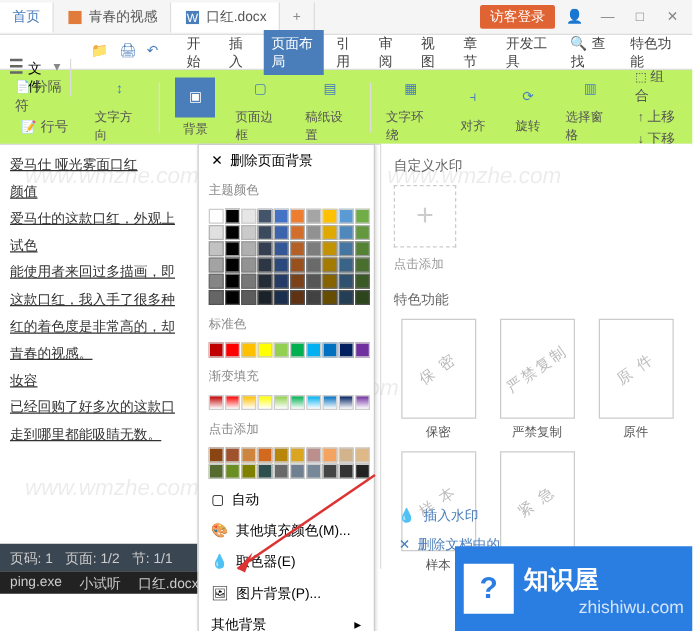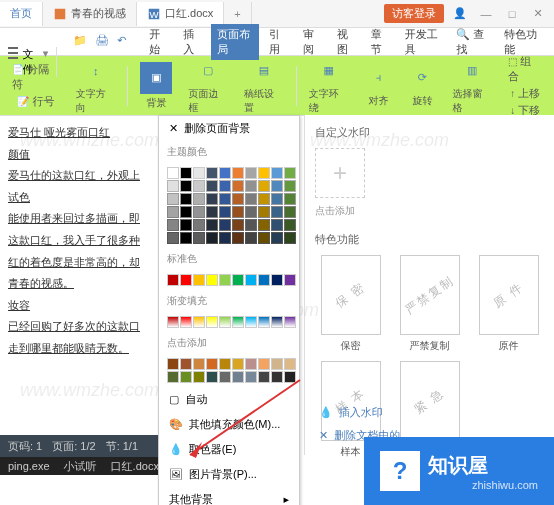--- a/index.html
+++ b/index.html
@@ -42,21 +42,21 @@
 .wm-text{transform:rotate(-35deg);color:#bbb;font-size:12px;letter-spacing:2px;}
 .wm-label{font-size:10px;color:#555;}
 .side-btns{position:absolute;bottom:8px;left:10px;right:10px;}
 .side-btn{display:flex;align-items:center;gap:6px;padding:4px;color:#4a7ebb;}
 .statusbar{position:absolute;bottom:48px;left:0;width:158px;height:22px;background:#3a4652;color:#ccc;display:flex;align-items:center;padding:0 8px;gap:10px;font-size:10px;}
 .taskbar{position:absolute;bottom:30px;left:0;width:250px;height:18px;background:#222;color:#ccc;display:flex;align-items:center;padding:0 8px;gap:14px;font-size:10px;}
 .brand{position:absolute;right:0;bottom:0;width:190px;height:68px;background:#2a7de1;display:flex;align-items:center;justify-content:center;gap:8px;z-index:20;}
 .brand-icon{width:40px;height:40px;background:#fff;display:flex;align-items:center;justify-content:center;color:#2a7de1;font-size:24px;font-weight:bold;}
 .brand-text{color:#fff;}
 .brand-title{font-size:20px;font-weight:bold;}
-.brand-sub{font-size:11px;opacity:0.8;margin-left:44px;}
+.brand-sub{font-size:14px;opacity:0.8;margin-left:44px;}
 .watermark{position:absolute;color:rgba(0,0,0,0.08);font-size:18px;font-style:italic;pointer-events:none;z-index:1;}
 .sep{width:1px;height:40px;background:#ddd;}
 .small-icons{display:flex;gap:6px;padding:0 6px;}
 .si{width:16px;height:16px;color:#4a7ebb;}
 </style>
 </head>
 <body>
 
 <div class="titlebar">
   <div class="tab home">

